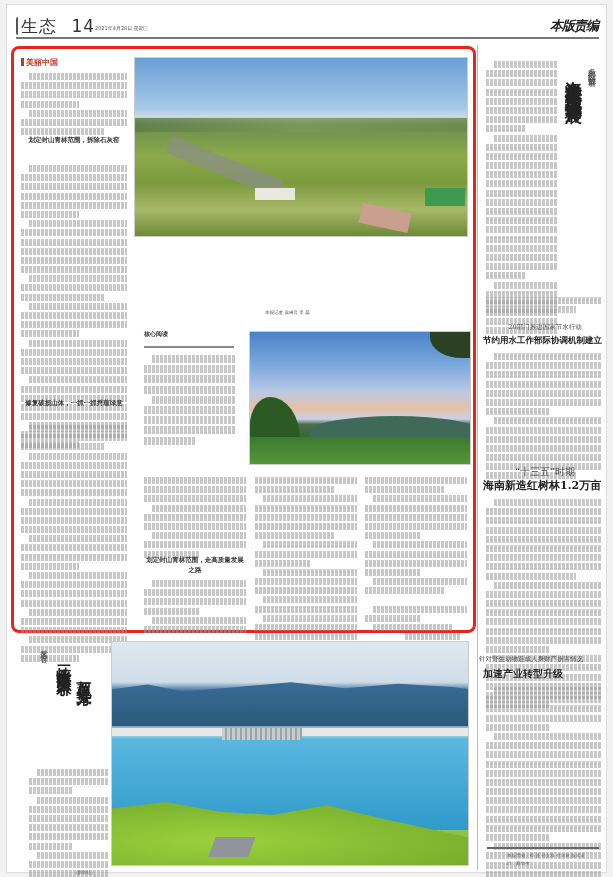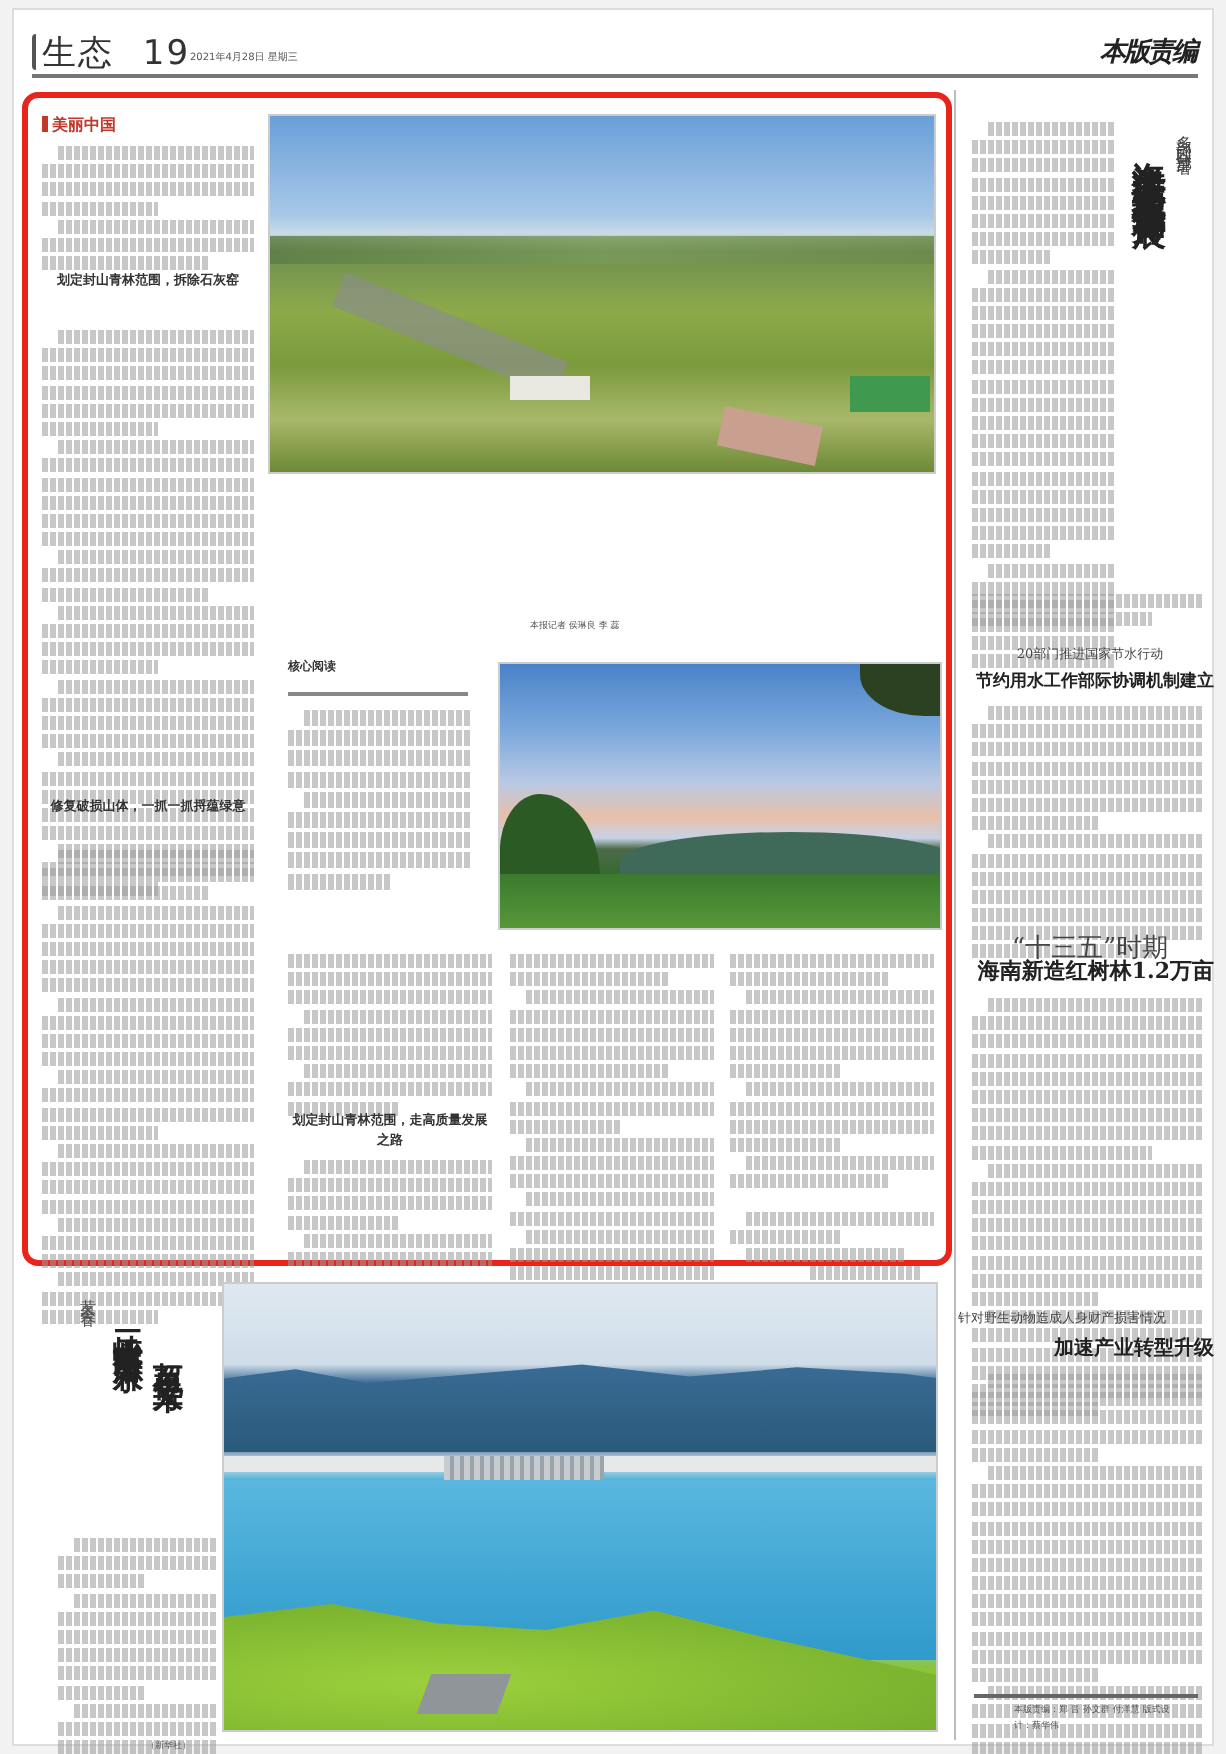--- a/index.html
+++ b/index.html
@@ -18,35 +18,35 @@
 .fake-text.mid{width:78%}
 .fake-text.ind{margin-left:8px}
 .kicker{position:absolute;font-family:"DejaVu Sans",sans-serif;font-weight:bold;color:#c0392b;font-size:8px}
 .subhead{position:absolute;font-family:"DejaVu Sans",sans-serif;font-weight:bold;font-size:6.5px;color:#333;line-height:10px;text-align:center}
 .photo{position:absolute;overflow:hidden;border:1px solid #ccc}
 .deck{position:absolute;font-weight:bold;font-size:9px;color:#333;letter-spacing:.3px}
 .headline{position:absolute;font-family:"DejaVu Sans",sans-serif;font-weight:bold;font-size:30px;color:#111;letter-spacing:3px}
 .byline{position:absolute;font-size:4.5px;color:#555}
 .vhead{position:absolute;writing-mode:vertical-rl;font-weight:bold;color:#222;letter-spacing:2px}
 .vsmall{position:absolute;writing-mode:vertical-rl;color:#444;letter-spacing:2px}
-.rtitle{position:absolute;font-weight:bold;color:#222;text-align:right}
+.rtitle{position:absolute;font-weight:bold;color:#222;text-align:left}
 .rsub{position:absolute;color:#444;text-align:center}
 .vline{position:absolute;width:1px;background:#bbb}
 .hline{position:absolute;height:1px;background:#999}
 </style>
 </head>
 <body>
 
 <div class="page">
 
   <div class="masthead">
     <div class="mh-bar"></div>
     <div class="mh-section">
       <span>生态</span>
-      <span style="margin-left:8px">19</span>
+      <span style="margin-left:8px">14</span>
     </div>
     <div class="mh-date">2021年4月28日 星期三</div>
     <div class="mh-logo">本版责编</div>
     <div class="mh-rule"></div>
   </div>
 
   <div class="red-box"></div>
 
   <div class="kicker" style="left:14px;top:52px">
     <span style="display:inline-block;width:3px;height:8px;background:#c0392b;margin-right:2px;vertical-align:-1px"></span><span>美丽中国</span>
@@ -269,21 +269,21 @@
       <i class="fake-text short"></i>
     <i class="fake-text ind"></i>
       <i class="fake-text"></i>
       <i class="fake-text"></i>
       <i class="fake-text"></i>
       <i class="fake-text"></i>
       <i class="fake-text"></i>
       <i class="fake-text mid"></i>
   </div>
 
-  <div class="rsub" style="left:478px;top:460px;width:120px;font-size:13px">“十三五”时期</div>
+  <div class="rsub" style="left:478px;top:460px;width:120px;font-size:10px">“十三五”时期</div>
   <div class="rtitle" style="left:476px;top:473px;width:124px;font-size:11px">海南新造红树林1.2万亩</div>
   <div class="col" style="left:479px;top:494px;width:116px">
     <i class="fake-text ind"></i>
       <i class="fake-text"></i>
       <i class="fake-text"></i>
       <i class="fake-text"></i>
       <i class="fake-text"></i>
       <i class="fake-text"></i>
       <i class="fake-text"></i>
       <i class="fake-text"></i>

